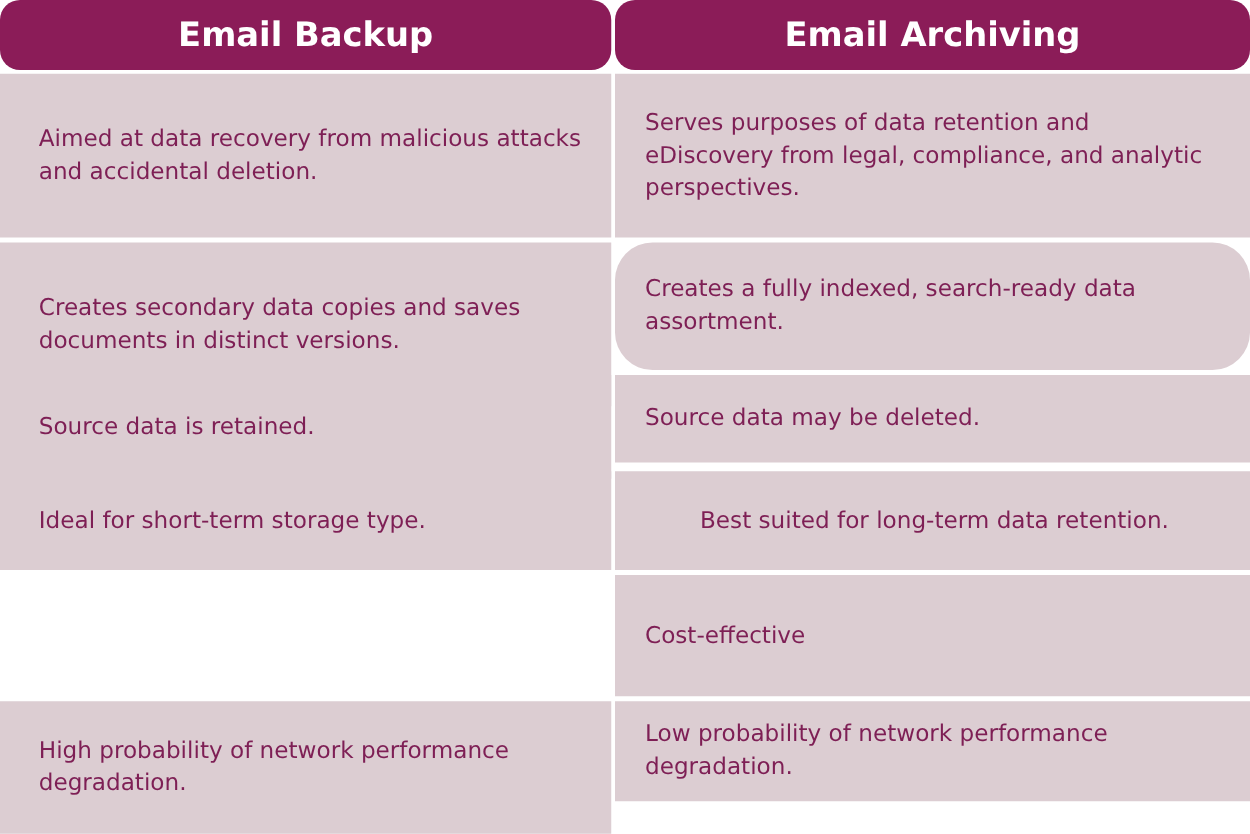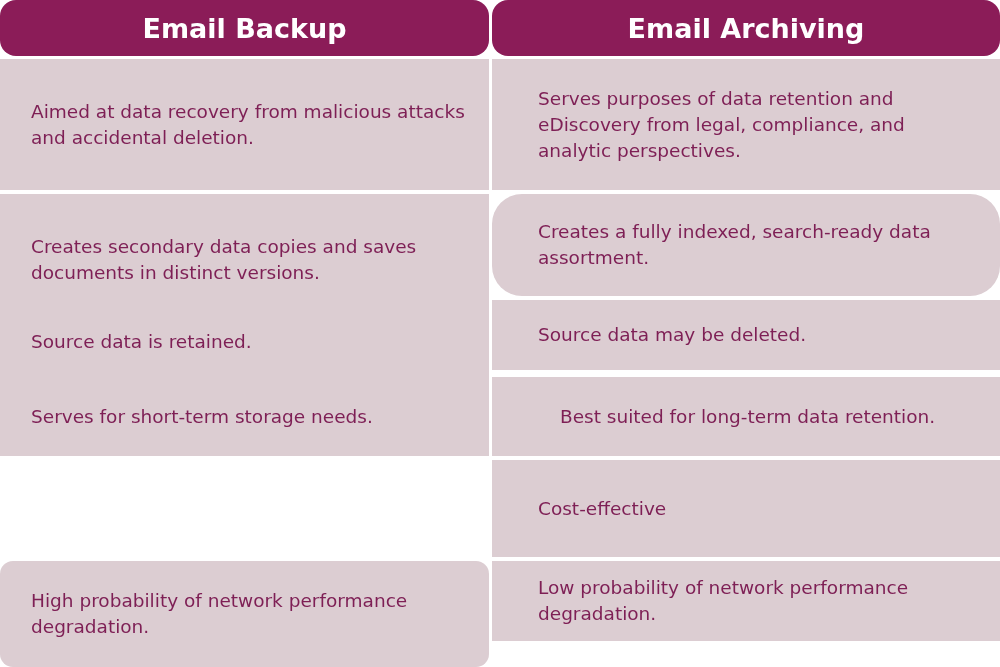--- a/index.html
+++ b/index.html
@@ -3,38 +3,38 @@
 <meta charset="utf-8">
 <style>
   html, body { margin:0; padding:0; }
   body { width:1000px; height:667px; background:#ffffff; overflow:hidden; font-family:"DejaVu Sans", sans-serif; }
   .table { position:relative; width:1000px; height:667px; }
   .header { position:absolute; top:0; height:56px; background:#8b1c58; color:#ffffff; display:flex; align-items:center; justify-content:center; font-weight:bold; font-size:27px;border-radius:16px; }
   .h-left { left:0; width:489px; }
   .h-right { left:492px; width:508px; }
   .cell { position:absolute; background:#dccdd2; color:#7e1f55; font-size:18.5px; line-height:26px; display:flex; align-items:center; box-sizing:border-box; }
   .c-left { left:0; width:489px; padding-left:31px; padding-right:4px; }
-  .c-right { left:492px; width:508px; padding-left:46px; padding-right:20px; }
+  .c-right { left:492px; width:508px; padding-left:24px; padding-right:20px; }
 </style>
 </head>
 <body>
 
 <div class="table">
   <div class="header h-left">Email Backup</div>
   <div class="header h-right">Email Archiving</div>
 
   <div class="cell c-left" style="top:59px;height:131px;">Aimed at data recovery from malicious attacks and accidental deletion.</div>
   <div class="cell c-right" style="top:59px;height:131px;">Serves purposes of data retention and eDiscovery from legal, compliance, and analytic perspectives.</div>
 
   <div class="cell c-left" style="top:194px;height:131px;">Creates secondary data copies and saves documents in distinct versions.</div>
   <div class="cell c-right" style="top:194px;height:102px;border-radius:30px;">Creates a fully indexed, search-ready data assortment.</div>
 
   <div class="cell c-left" style="top:300px;height:83px;">Source data is retained.</div>
   <div class="cell c-right" style="top:300px;height:70px;">Source data may be deleted.</div>
 
-  <div class="cell c-left" style="top:377px;height:79px;">Serves for short-term storage needs.</div>
+  <div class="cell c-left" style="top:377px;height:79px;">Ideal for short-term storage type.</div>
   <div class="cell c-right" style="top:377px;height:79px;padding-left:68px;">Best suited for long-term data retention.</div>
 
   <div class="cell c-right" style="top:460px;height:97px;">Cost-effective</div>
 
-  <div class="cell c-left" style="top:561px;height:106px;border-radius:13px;">High probability of network performance degradation.</div>
+  <div class="cell c-left" style="top:561px;height:106px;">High probability of network performance degradation.</div>
   <div class="cell c-right" style="top:561px;height:80px;">Low probability of network performance degradation.</div>
 </div>
 
 </body></html>

